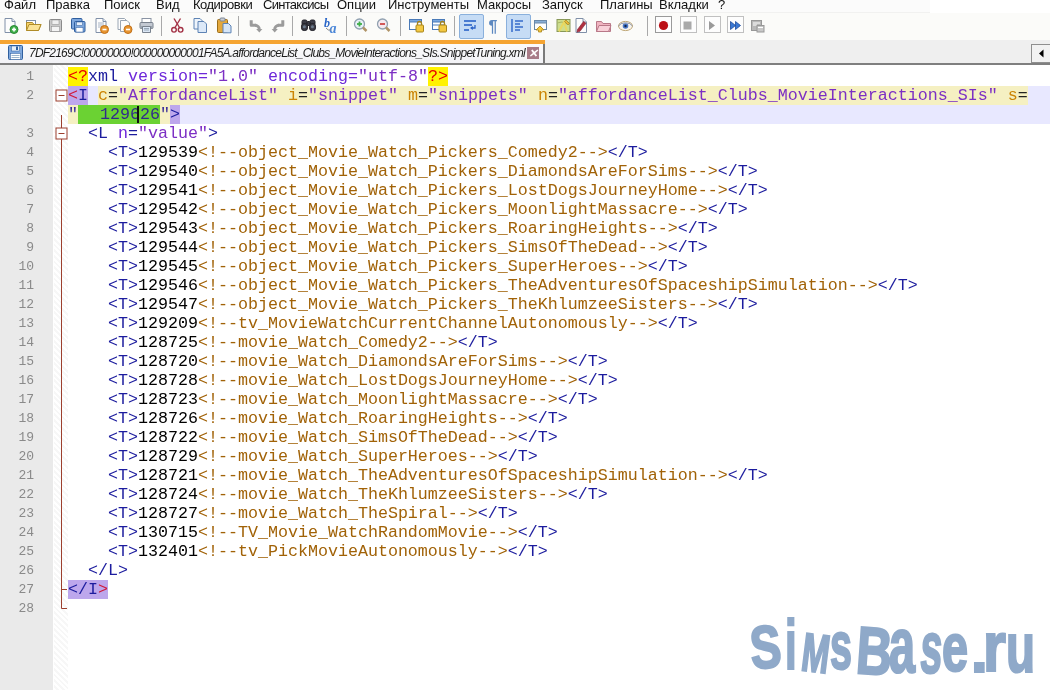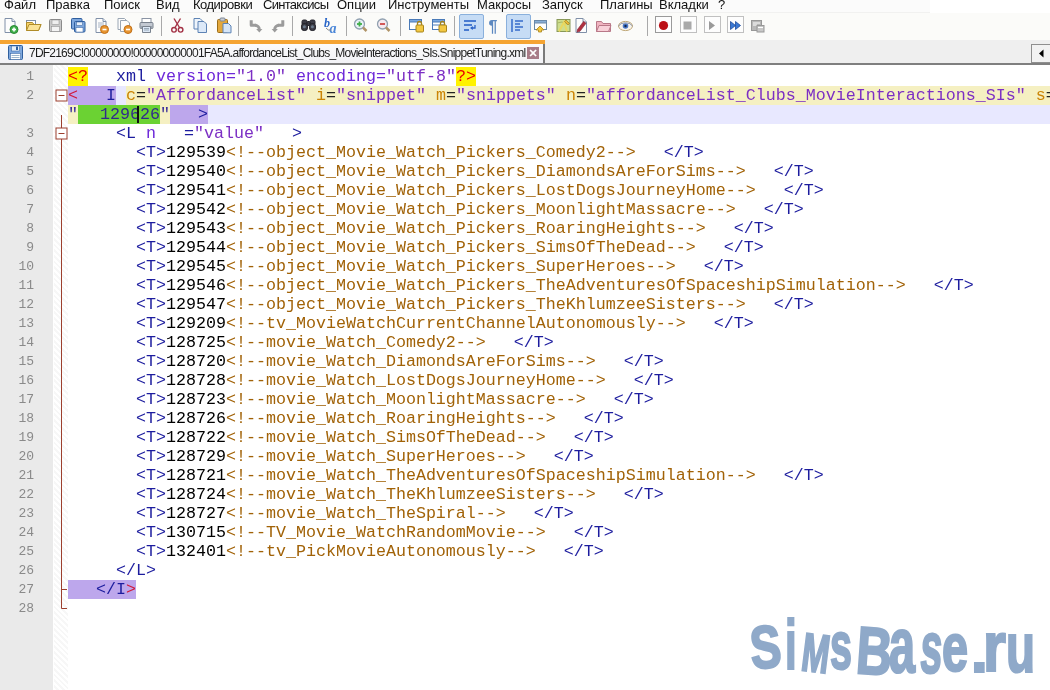--- a/index.html
+++ b/index.html
@@ -9,34 +9,34 @@
 #menubar span{position:absolute;top:-3px;font-size:13px;color:#111;white-space:nowrap;}
 
 #toolbar{position:absolute;left:0;top:13px;width:1050px;height:27px;background:#fbfbf9;}
 .ico{position:absolute;top:4px;width:17px;height:17px;}
 .tsep{position:absolute;top:3px;width:1px;height:20px;background:#a9a9a9;}
 .tbtn{position:absolute;top:1px;width:23px;height:23px;background:#c6dcf5;border:1px solid #8ab0dc;border-radius:2px;}
 .mbtn{position:absolute;top:3px;width:15px;height:15px;background:#fdfdfd;border:1px solid #9a9a9a;}
 .mbtn2{position:absolute;top:3px;width:15px;height:15px;background:#fdfdfd;border:1px solid #c0c0c0;}
 
 #tabbar{position:absolute;left:0;top:40px;width:1050px;height:23px;background:#efefef;border-bottom:2px solid #7f7f7f;}
-#tab{position:absolute;left:0;top:0;width:543px;height:23px;background:linear-gradient(#fdfdfd,#f2f2f6);border-right:2px solid #7a7a7a;}
+#tab{position:absolute;left:0;top:0;width:543px;height:23px;background:linear-gradient(#fdfdfd,#f2f2f6);border-right:2px solid #7a7a7a;font-style:italic;}
 #tabtopbar{position:absolute;left:0;top:0;width:545px;height:4px;background:#f5a433;}
 #tabtxt{position:absolute;left:29px;top:6px;font-size:12px;color:#1c1c1c;white-space:nowrap;letter-spacing:-0.78px;}
 #tabx{position:absolute;left:527px;top:7px;width:12px;height:12px;background:#a87c88;color:#fff;font-size:11px;font-weight:bold;text-align:center;line-height:12px;}
 #tabscroll{position:absolute;left:1031px;top:4px;width:19px;height:17px;background:#f2f2f2;border:1px solid #8f8f8f;}
 
 #editor{position:absolute;left:0;top:65px;width:1050px;height:625px;background:#fff;}
 #margin{position:absolute;left:0;top:0;width:53px;height:625px;background:#eaeaea;padding-top:1.5px;box-sizing:border-box;}
 .ln{height:19px;font:13px/19px "Liberation Mono",monospace;color:#8a8a8a;text-align:right;padding-right:19px;}
 #foldsvg{position:absolute;left:0;top:1.5px;}
 #foldhatch{position:absolute;left:54px;top:0;width:14px;height:625px;background:repeating-linear-gradient(45deg,#ffffff 0 2px,#f7f7f7 2px 4px);}
 #code{position:absolute;left:68px;top:1.5px;font-family:"Liberation Mono",monospace;font-size:16.6667px;line-height:19px;}
 .row{height:19px;white-space:pre;}
-.t{color:#1c1c9e;padding-left:28px;}
+.t{color:#1c1c9e;}
 .a{color:#6d28d9;text-align:right;}
 .s{color:#7c2fc4;}
 .c{color:#a16207;}
 .n{color:#000;font-weight:normal;}
 .xd{color:#e90000;background:#fff200;}
 
 .rowA{width:982px;background:#e8e8ff;}
 .rowB{width:982px;background:#e8e8ff;}
 .lav{background:#bda7ec;}
 .hy{background:#f5f0c2;}

